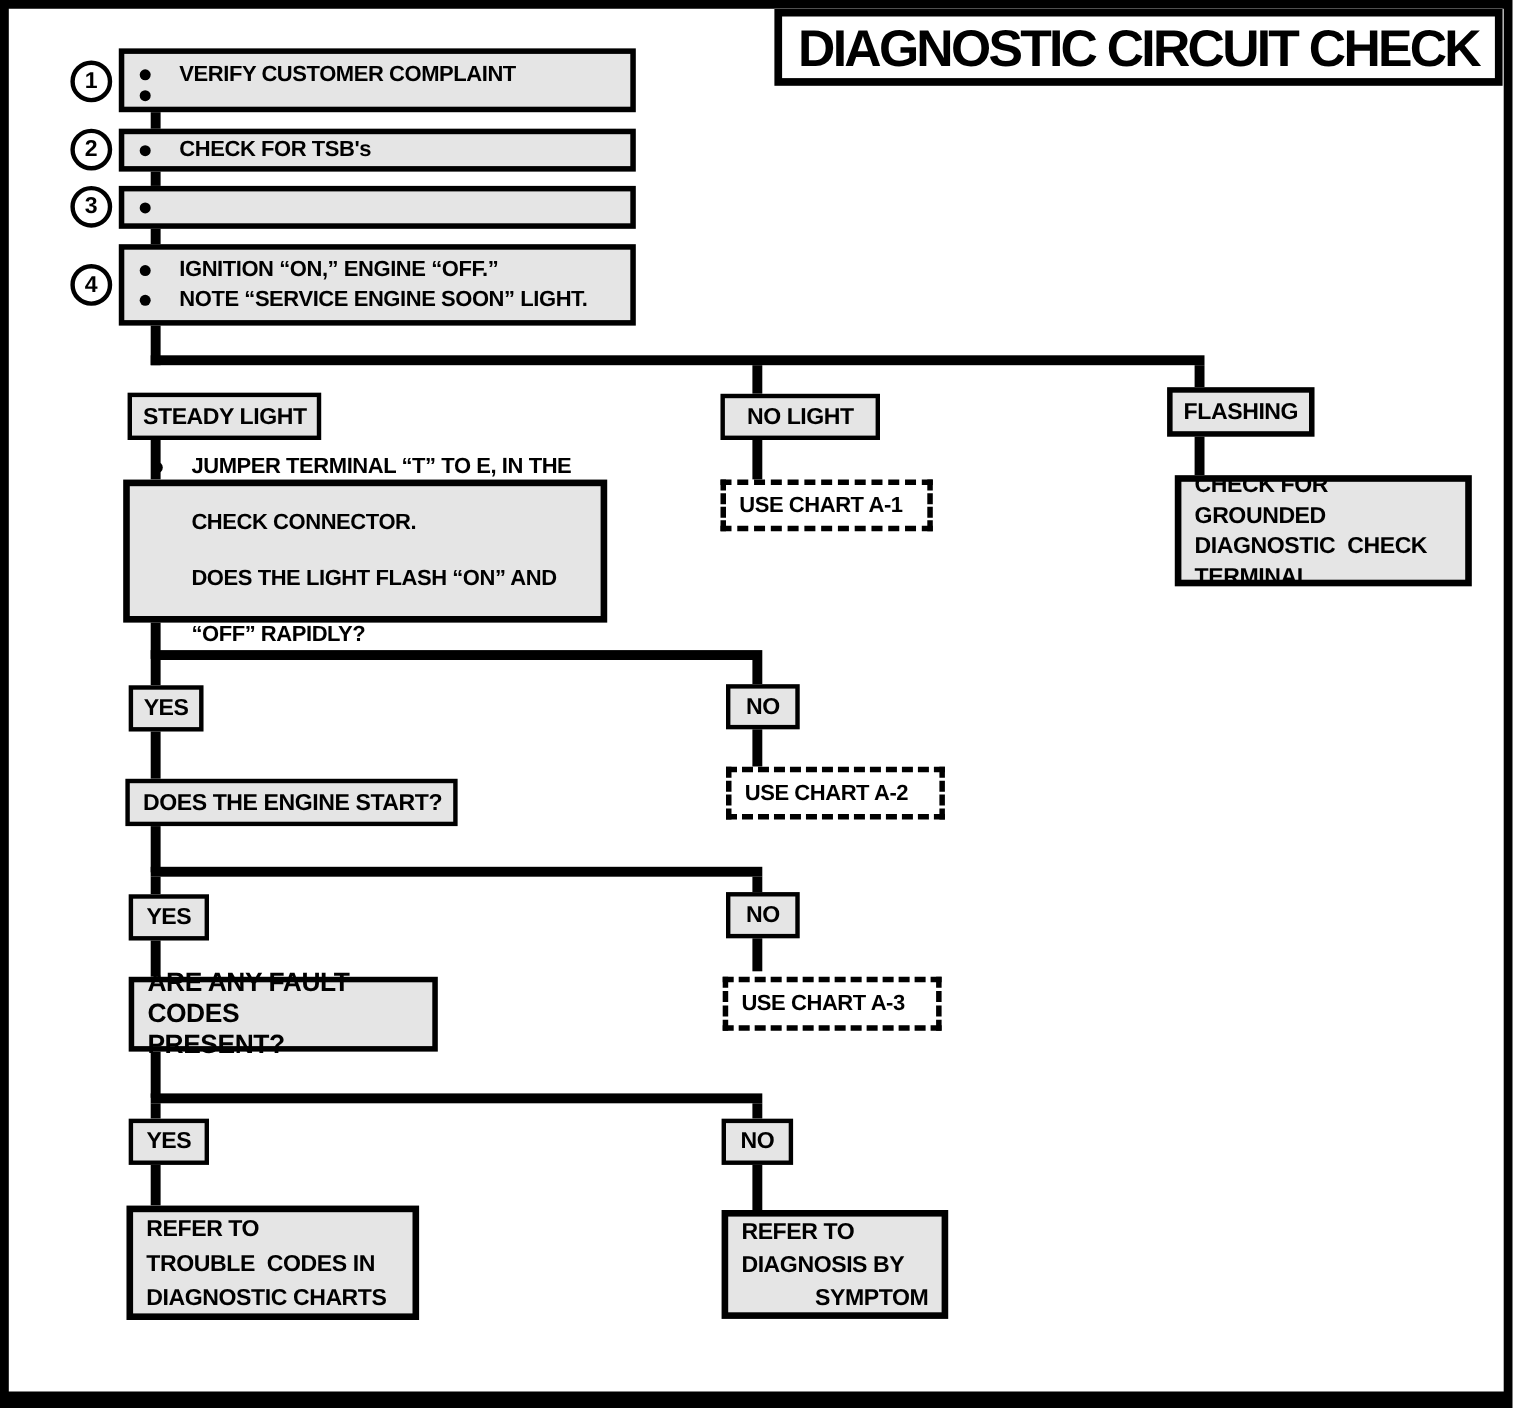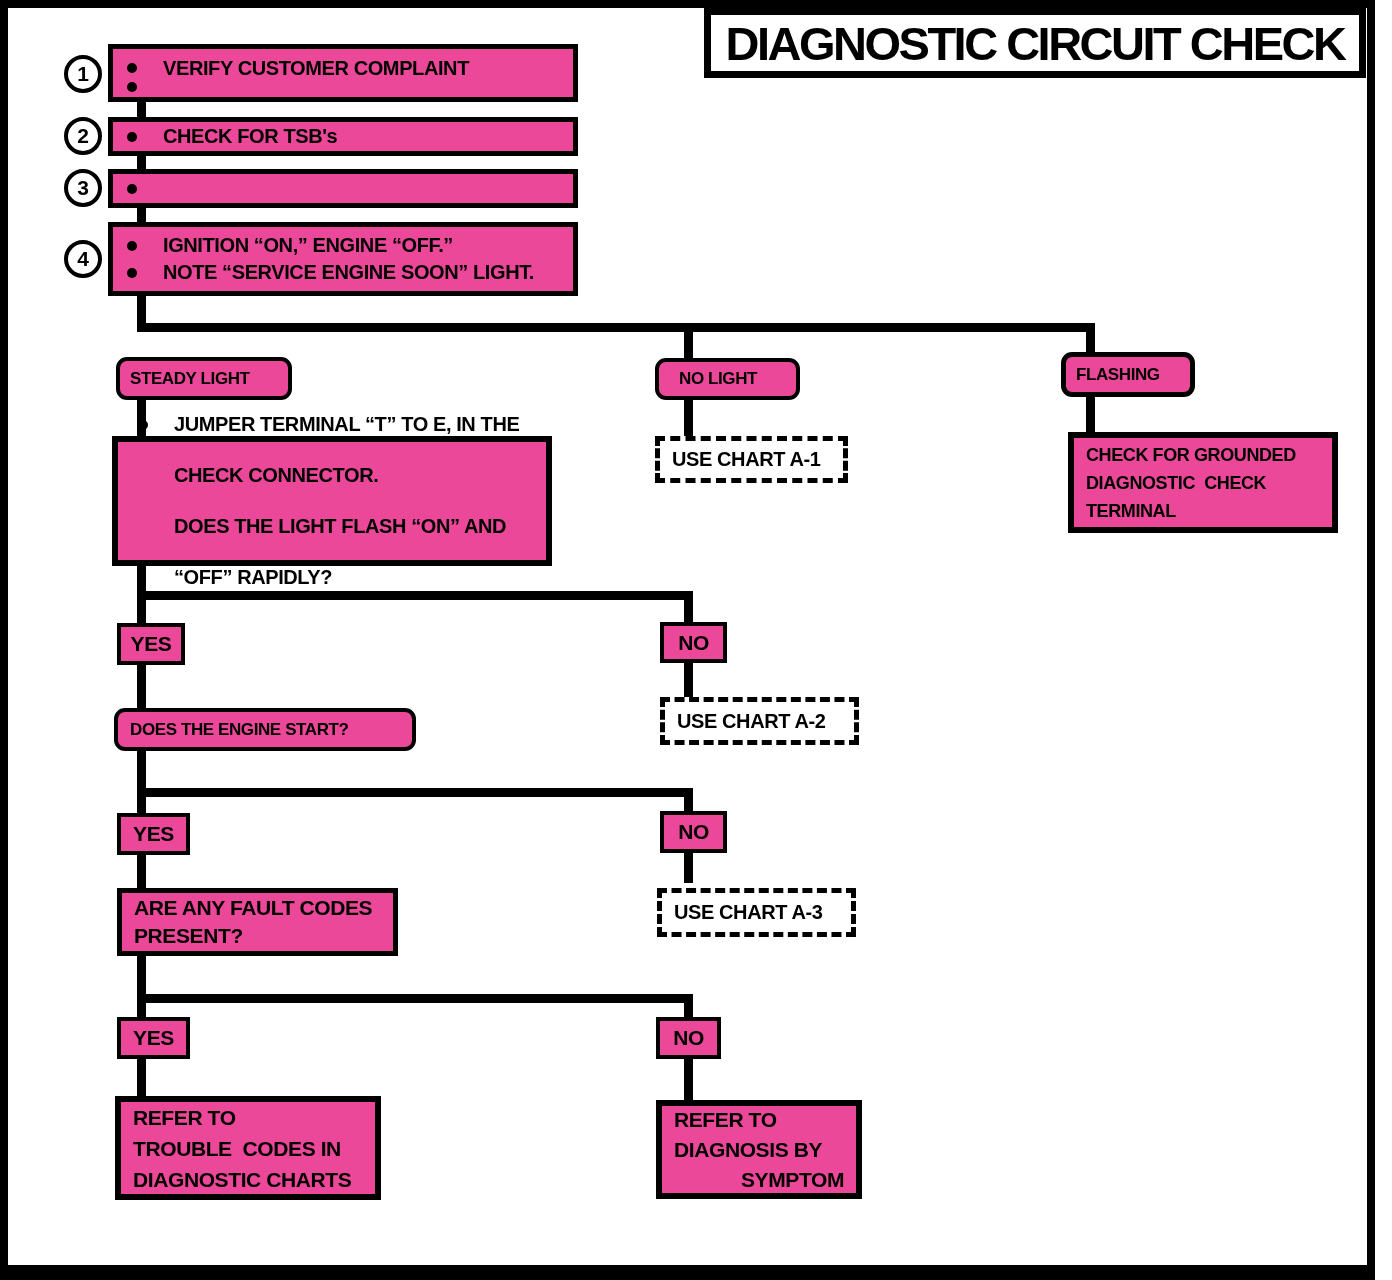--- a/index.html
+++ b/index.html
@@ -36,40 +36,39 @@
     justify-content: center;
     font-size: 47px;
     font-weight: bold;
     letter-spacing: -2.5px;
     white-space: nowrap;
   }
   .box {
     position: absolute;
     box-sizing: border-box;
     border: 5px solid #000;
-    background: #ec4899;
+    background: #e5e5e5;
     font-weight: bold;
     font-size: 20px;
     letter-spacing: -0.4px;
   }
   .step-box {
     left: 108px;
     width: 470px;
     display: flex;
     flex-direction: column;
     justify-content: center;
     padding-left: 14px;
   }
   .label-box {
     border-width: 4px;
     display: flex;
     align-items: center;
     padding-left: 10px;
-    font-size: 17px;
-    border-radius: 11px;
+    font-size: 21px;
   }
   .center-box {
     border-width: 4px;
     display: flex;
     align-items: center;
     justify-content: center;
     font-size: 21px;
   }
   .dashed-box {
     position: absolute;
@@ -190,21 +189,21 @@
       <span class="bullet"></span>
       <span class="line">JUMPER TERMINAL “T” TO E, IN THE</span>
     </div>
   <div class="line indent">CHECK CONNECTOR.</div>
   <div class="line indent">DOES THE LIGHT FLASH “ON” AND</div>
   <div class="line indent">“OFF” RAPIDLY?</div>
 </div>
 
 <div class="dashed-box" style="left:655px;top:436px;width:193px;height:47px;">USE CHART A-1</div>
 
-<div class="box multiline-box" style="left:1068px;top:432px;width:270px;height:101px;font-size:18px;">
+<div class="box multiline-box" style="left:1068px;top:432px;width:270px;height:101px;font-size:21px;">
   <div class="line" style="line-height:28px;">CHECK FOR GROUNDED</div>
   <div class="line" style="line-height:28px;">DIAGNOSTIC  CHECK</div>
   <div class="line" style="line-height:28px;">TERMINAL</div>
 </div>
 
 <div class="vline" style="left:137px;top:566px;height:33px;"></div>
 <div class="hline" style="left:137px;top:591px;width:556px;"></div>
 <div class="vline" style="left:137px;top:600px;height:23px;"></div>
 <div class="vline" style="left:684px;top:600px;height:22px;"></div>
 
@@ -221,21 +220,21 @@
 <div class="hline" style="left:137px;top:788px;width:556px;"></div>
 <div class="vline" style="left:137px;top:797px;height:16px;"></div>
 <div class="vline" style="left:684px;top:797px;height:16px;"></div>
 
 <div class="box center-box" style="left:117px;top:813px;width:73px;height:42px;">YES</div>
 <div class="box center-box" style="left:660px;top:811px;width:67px;height:42px;">NO</div>
 
 <div class="vline" style="left:137px;top:855px;height:33px;"></div>
 <div class="vline" style="left:684px;top:853px;height:30px;"></div>
 
-<div class="box multiline-box" style="left:117px;top:888px;width:281px;height:68px;font-size:21px;border-width:5px;">
+<div class="box multiline-box" style="left:117px;top:888px;width:281px;height:68px;font-size:24px;border-width:5px;">
   <div class="line" style="line-height:28px;">ARE ANY FAULT CODES</div>
   <div class="line" style="line-height:28px;">PRESENT?</div>
 </div>
 <div class="dashed-box" style="left:657px;top:888px;width:199px;height:49px;">USE CHART A-3</div>
 
 <div class="vline" style="left:137px;top:956px;height:42px;"></div>
 <div class="hline" style="left:137px;top:994px;width:556px;"></div>
 <div class="vline" style="left:137px;top:1003px;height:14px;"></div>
 <div class="vline" style="left:684px;top:1003px;height:14px;"></div>
 

